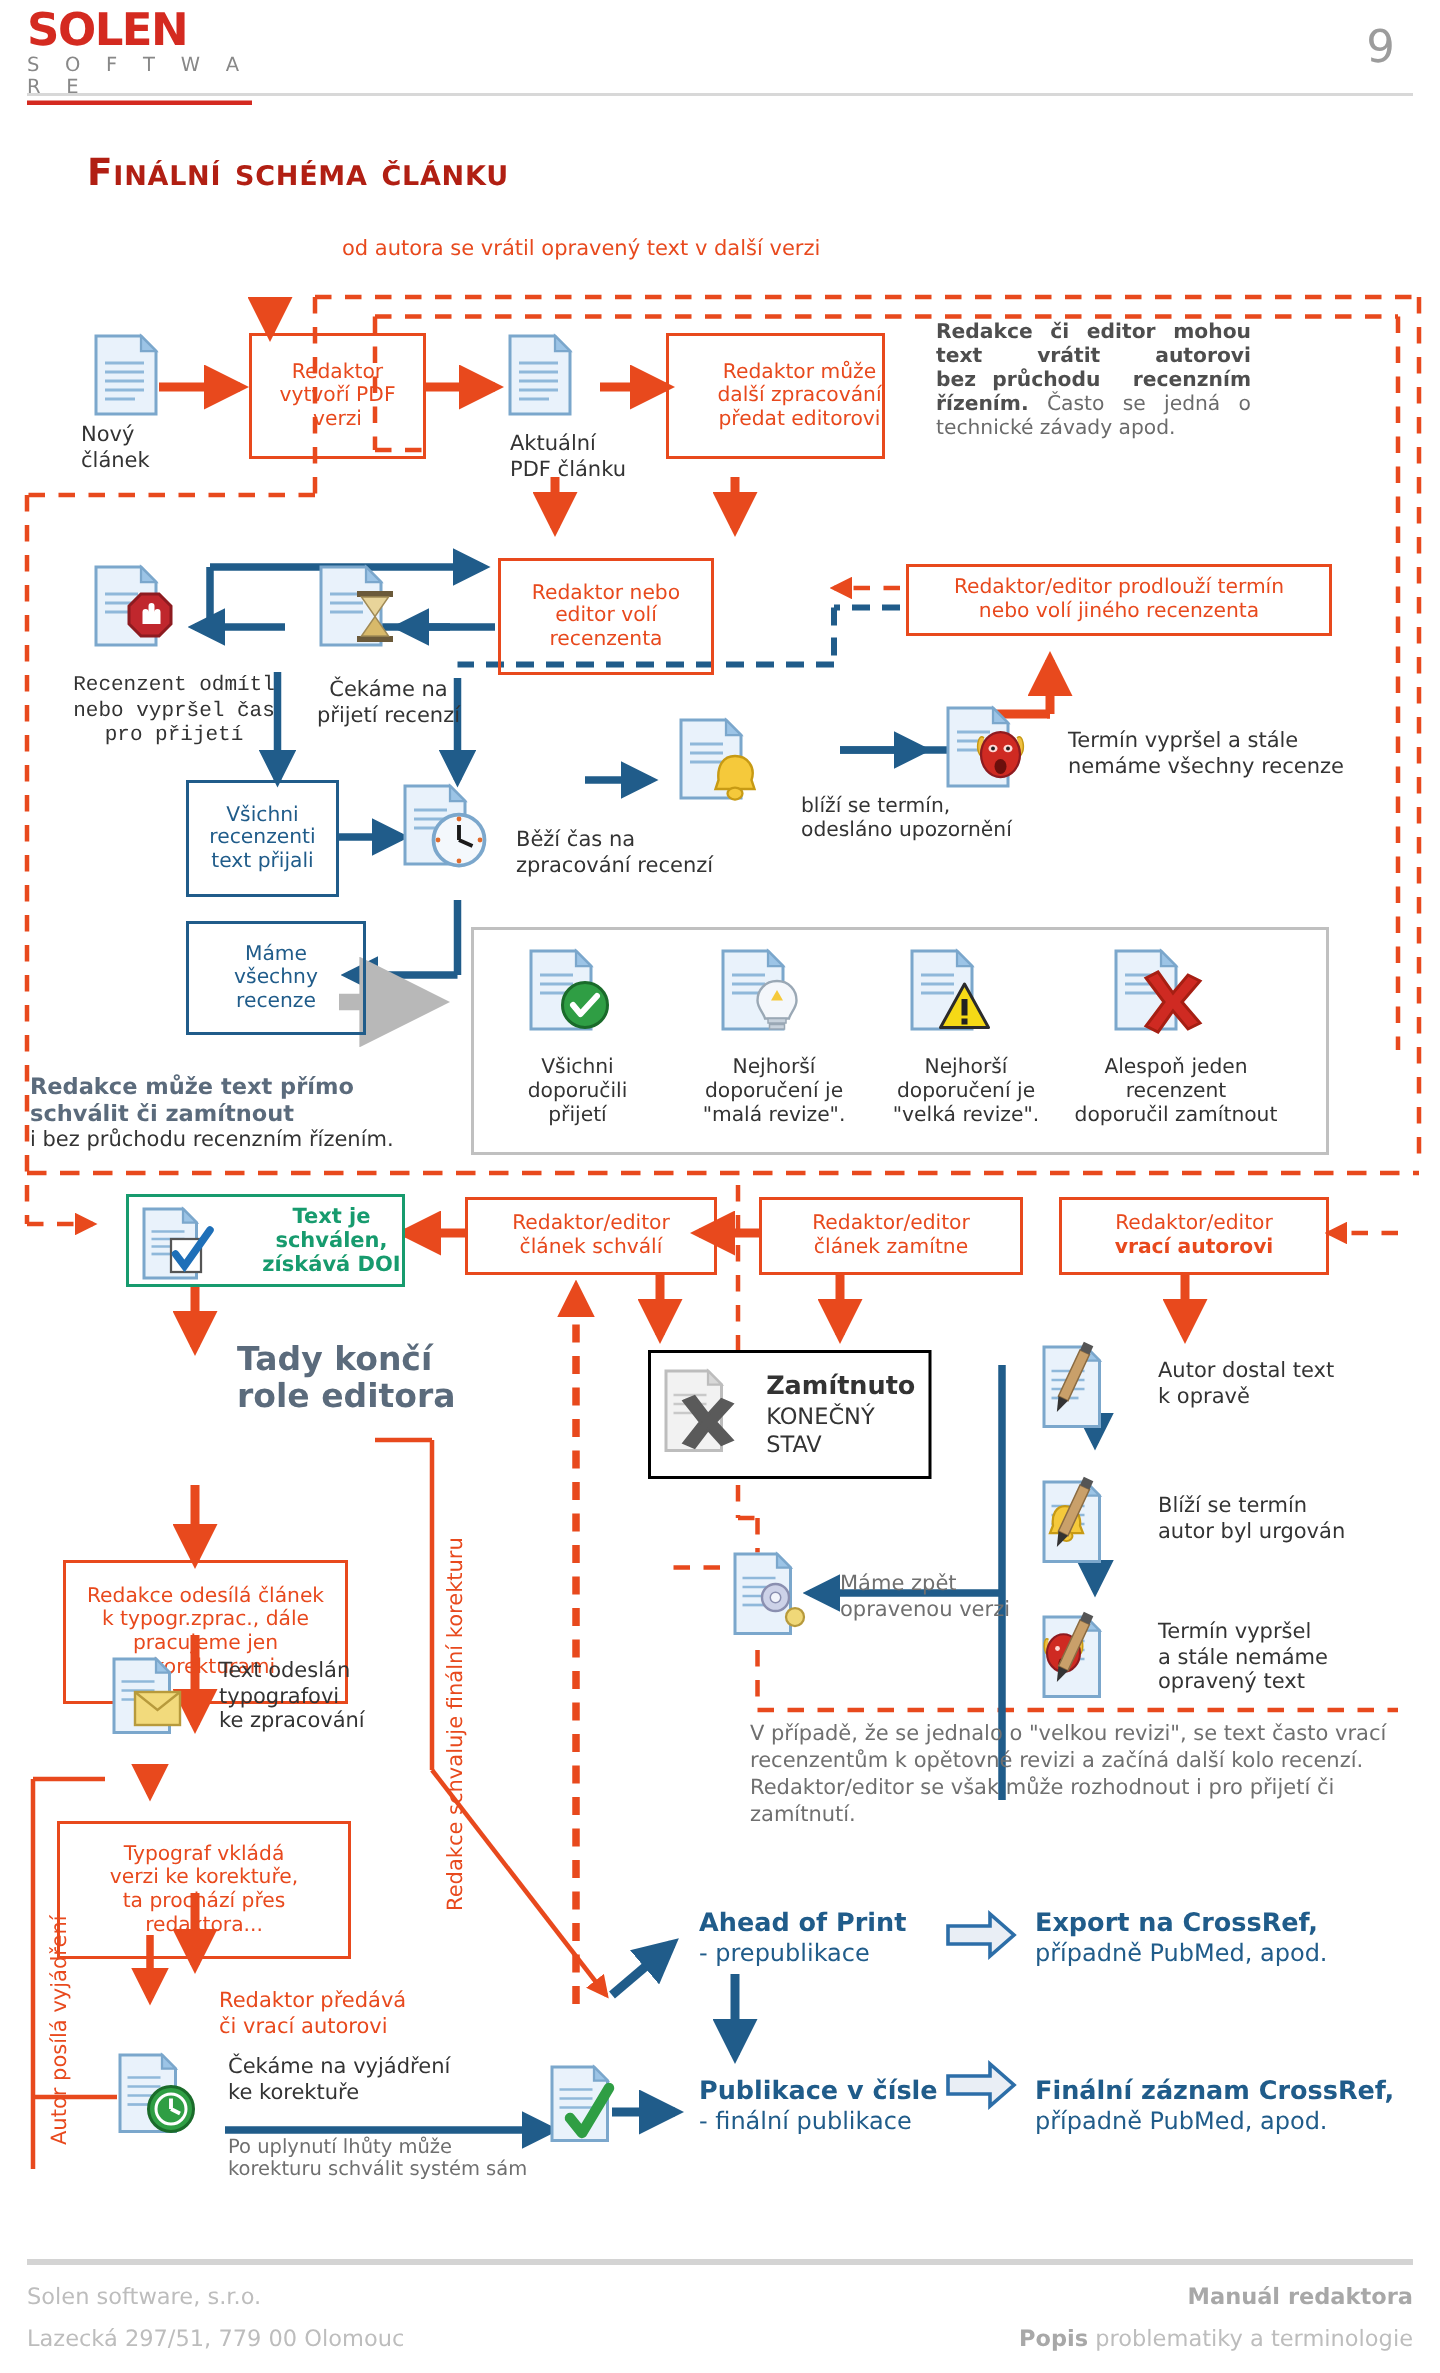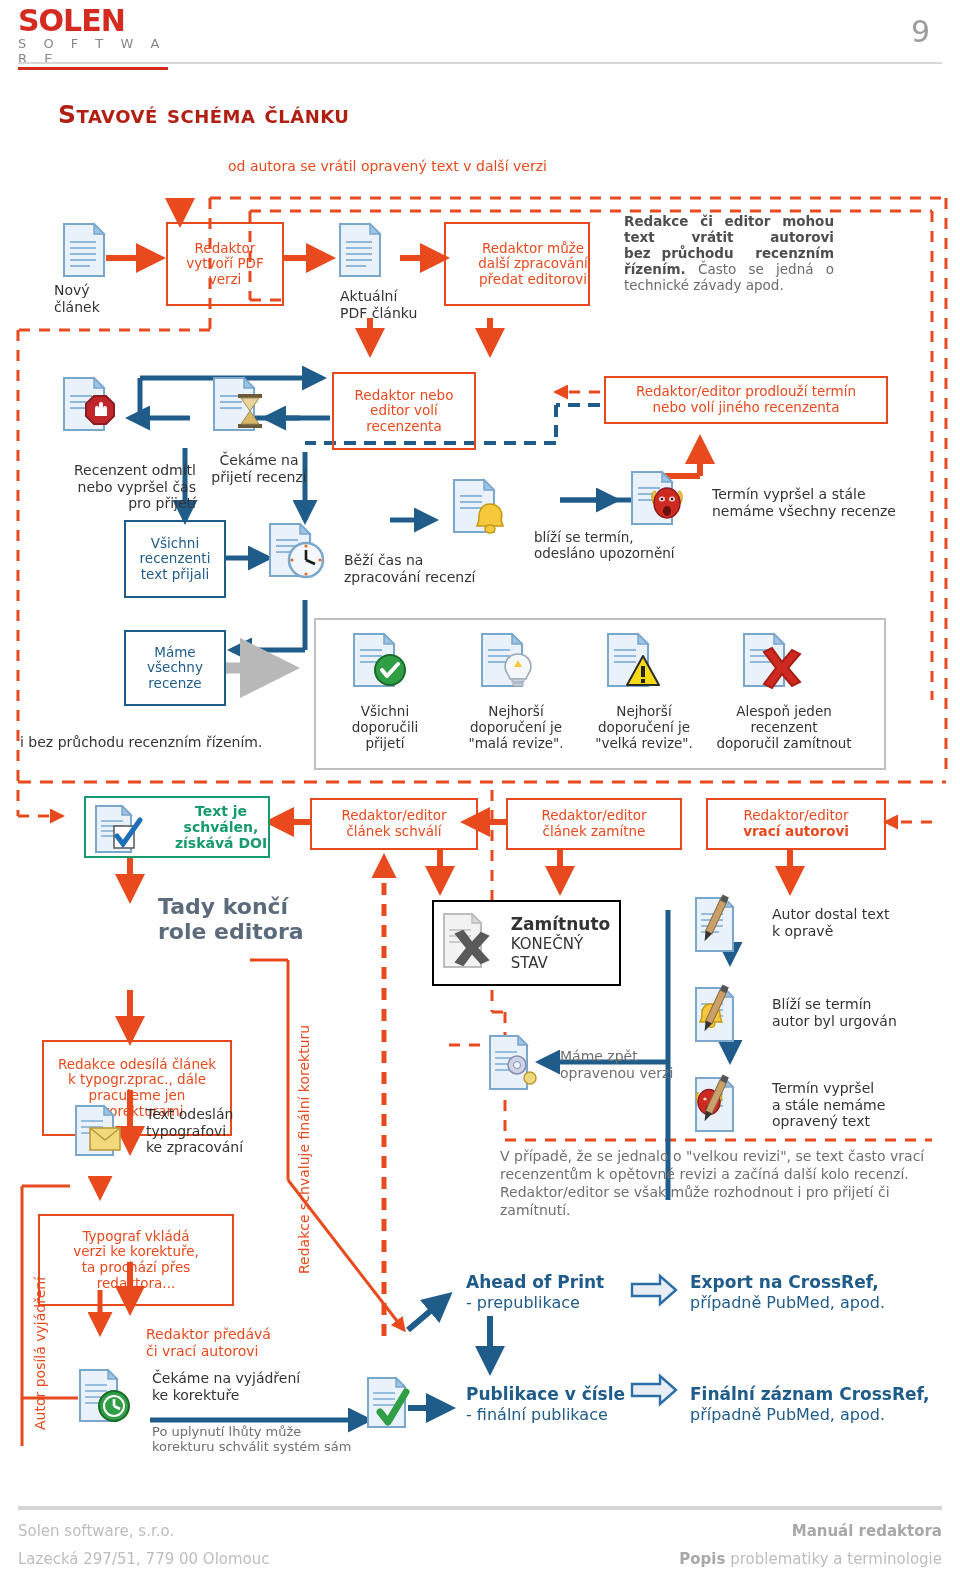--- a/index.html
+++ b/index.html
@@ -47,21 +47,21 @@
 <body>
 
 <div class="abs" id="logo">
   <div class="solen">SOLEN</div>
   <div class="sw">S O F T W A R E</div>
   <div class="ruleRed"></div>
 </div>
 <div class="abs" id="pageno">9</div>
 <div class="abs" id="headrule"></div>
 
-<div class="abs" id="title">Stavové schéma článku</div>
+<div class="abs" id="title">Finální schéma článku</div>
 
 <svg class="abs" style="left:0;top:0;width:960px;height:1470px;pointer-events:none;">
   <defs>
     <marker id="aO" viewBox="0 0 10 10" refX="8" refY="5" markerWidth="5" markerHeight="5" orient="auto">
       <path d="M0,0 L10,5 L0,10 z" fill="#e8491d"></path>
       </marker>
     <marker id="aB" viewBox="0 0 10 10" refX="8" refY="5" markerWidth="5" markerHeight="5" orient="auto">
       <path d="M0,0 L10,5 L0,10 z" fill="#205c8a"></path>
       </marker>
     <marker id="aG" viewBox="0 0 10 10" refX="8" refY="5" markerWidth="5.5" markerHeight="5.5" orient="auto">
@@ -266,21 +266,21 @@
         <path d="M8,20 h22"></path>
         <path d="M8,26 h22"></path>
         <path d="M8,32 h22"></path>
       </g>
       <g transform="translate(22,20)">
         <polygon points="10,0 22,0 30,8 30,20 22,28 10,28 2,20 2,8" fill="#c0272d" stroke="#8d1b20" stroke-width="2"></polygon>
         <path d="M11,20 v-8 a2,2 0 0 1 4,0 v-4 a2,2 0 0 1 4,0 v4 a2,2 0 0 1 4,0 v8 z" fill="#fff"></path>
       </g>
     </svg>
 </div>
-<div class="abs lbl tDk" style="left:36px;top:462px;font-size:14px;text-align:right;width:160px;">Recenzent odmítl<br>nebo vypršel čas<br>pro přijetí</div>
+<div class="abs lbl tDk" style="left:36px;top:449px;font-size:14px;text-align:center;width:160px;font-family:Liberation Mono, monospace;">Recenzent odmítl<br>nebo vypršel čas<br>pro přijetí</div>
 
 <div class="abs" style="left:212px;top:376px;">
   <svg width="72" height="64" viewBox="0 0 72 64">
       <path d="M2,2 h30 l10,10 v42 h-40 z" fill="#e9f2fb" stroke="#7ba7cc" stroke-width="2"></path>
       <path d="M32,2 l10,10 h-10 z" fill="#9cc4e6" stroke="#7ba7cc" stroke-width="1.5"></path>
       <g stroke="#8fb8da" stroke-width="2">
         <path d="M8,20 h22"></path>
         <path d="M8,26 h22"></path>
         <path d="M8,32 h22"></path>
       </g>
@@ -359,26 +359,26 @@
         <ellipse cx="10" cy="13" rx="3" ry="2.5" fill="#ffd9d6"></ellipse>
         <ellipse cx="20" cy="13" rx="3" ry="2.5" fill="#ffd9d6"></ellipse>
         <circle cx="10" cy="13" r="1.3" fill="#222"></circle>
         <circle cx="20" cy="13" r="1.3" fill="#222"></circle>
         <ellipse cx="15" cy="25" rx="4" ry="5" fill="#6b0f0c"></ellipse>
       </g>
     </svg>
 </div>
 <div class="abs lbl tDk" style="left:712px;top:486px;font-size:14px;">Termín vypršel a stále<br>nemáme všechny recenze</div>
 
-<div class="abs box bb" style="left:124px;top:630px;width:102px;height:76px;">
+<div class="abs box bb" style="left:124px;top:614px;width:120px;height:76px;">
   <span>Máme<br>všechny<br>recenze</span>
 </div>
 
 <div class="abs lbl" style="left:20px;top:716px;font-size:15px;">
-  <br>
+  <b class="tSl">Redakce může text přímo<br>schválit či zamítnout</b><br>
   <span class="tDk" style="font-size:14px;">i bez průchodu recenzním řízením.</span>
 </div>
 
 <div class="abs grayarea" style="left:314px;top:618px;width:568px;height:148px;"></div>
 
 <div class="abs" style="left:352px;top:632px;">
   <svg width="68" height="62" viewBox="0 0 68 62">
       <path d="M2,2 h30 l10,10 v42 h-40 z" fill="#e9f2fb" stroke="#7ba7cc" stroke-width="2"></path>
       <path d="M32,2 l10,10 h-10 z" fill="#9cc4e6" stroke="#7ba7cc" stroke-width="1.5"></path>
       <g stroke="#8fb8da" stroke-width="2">

